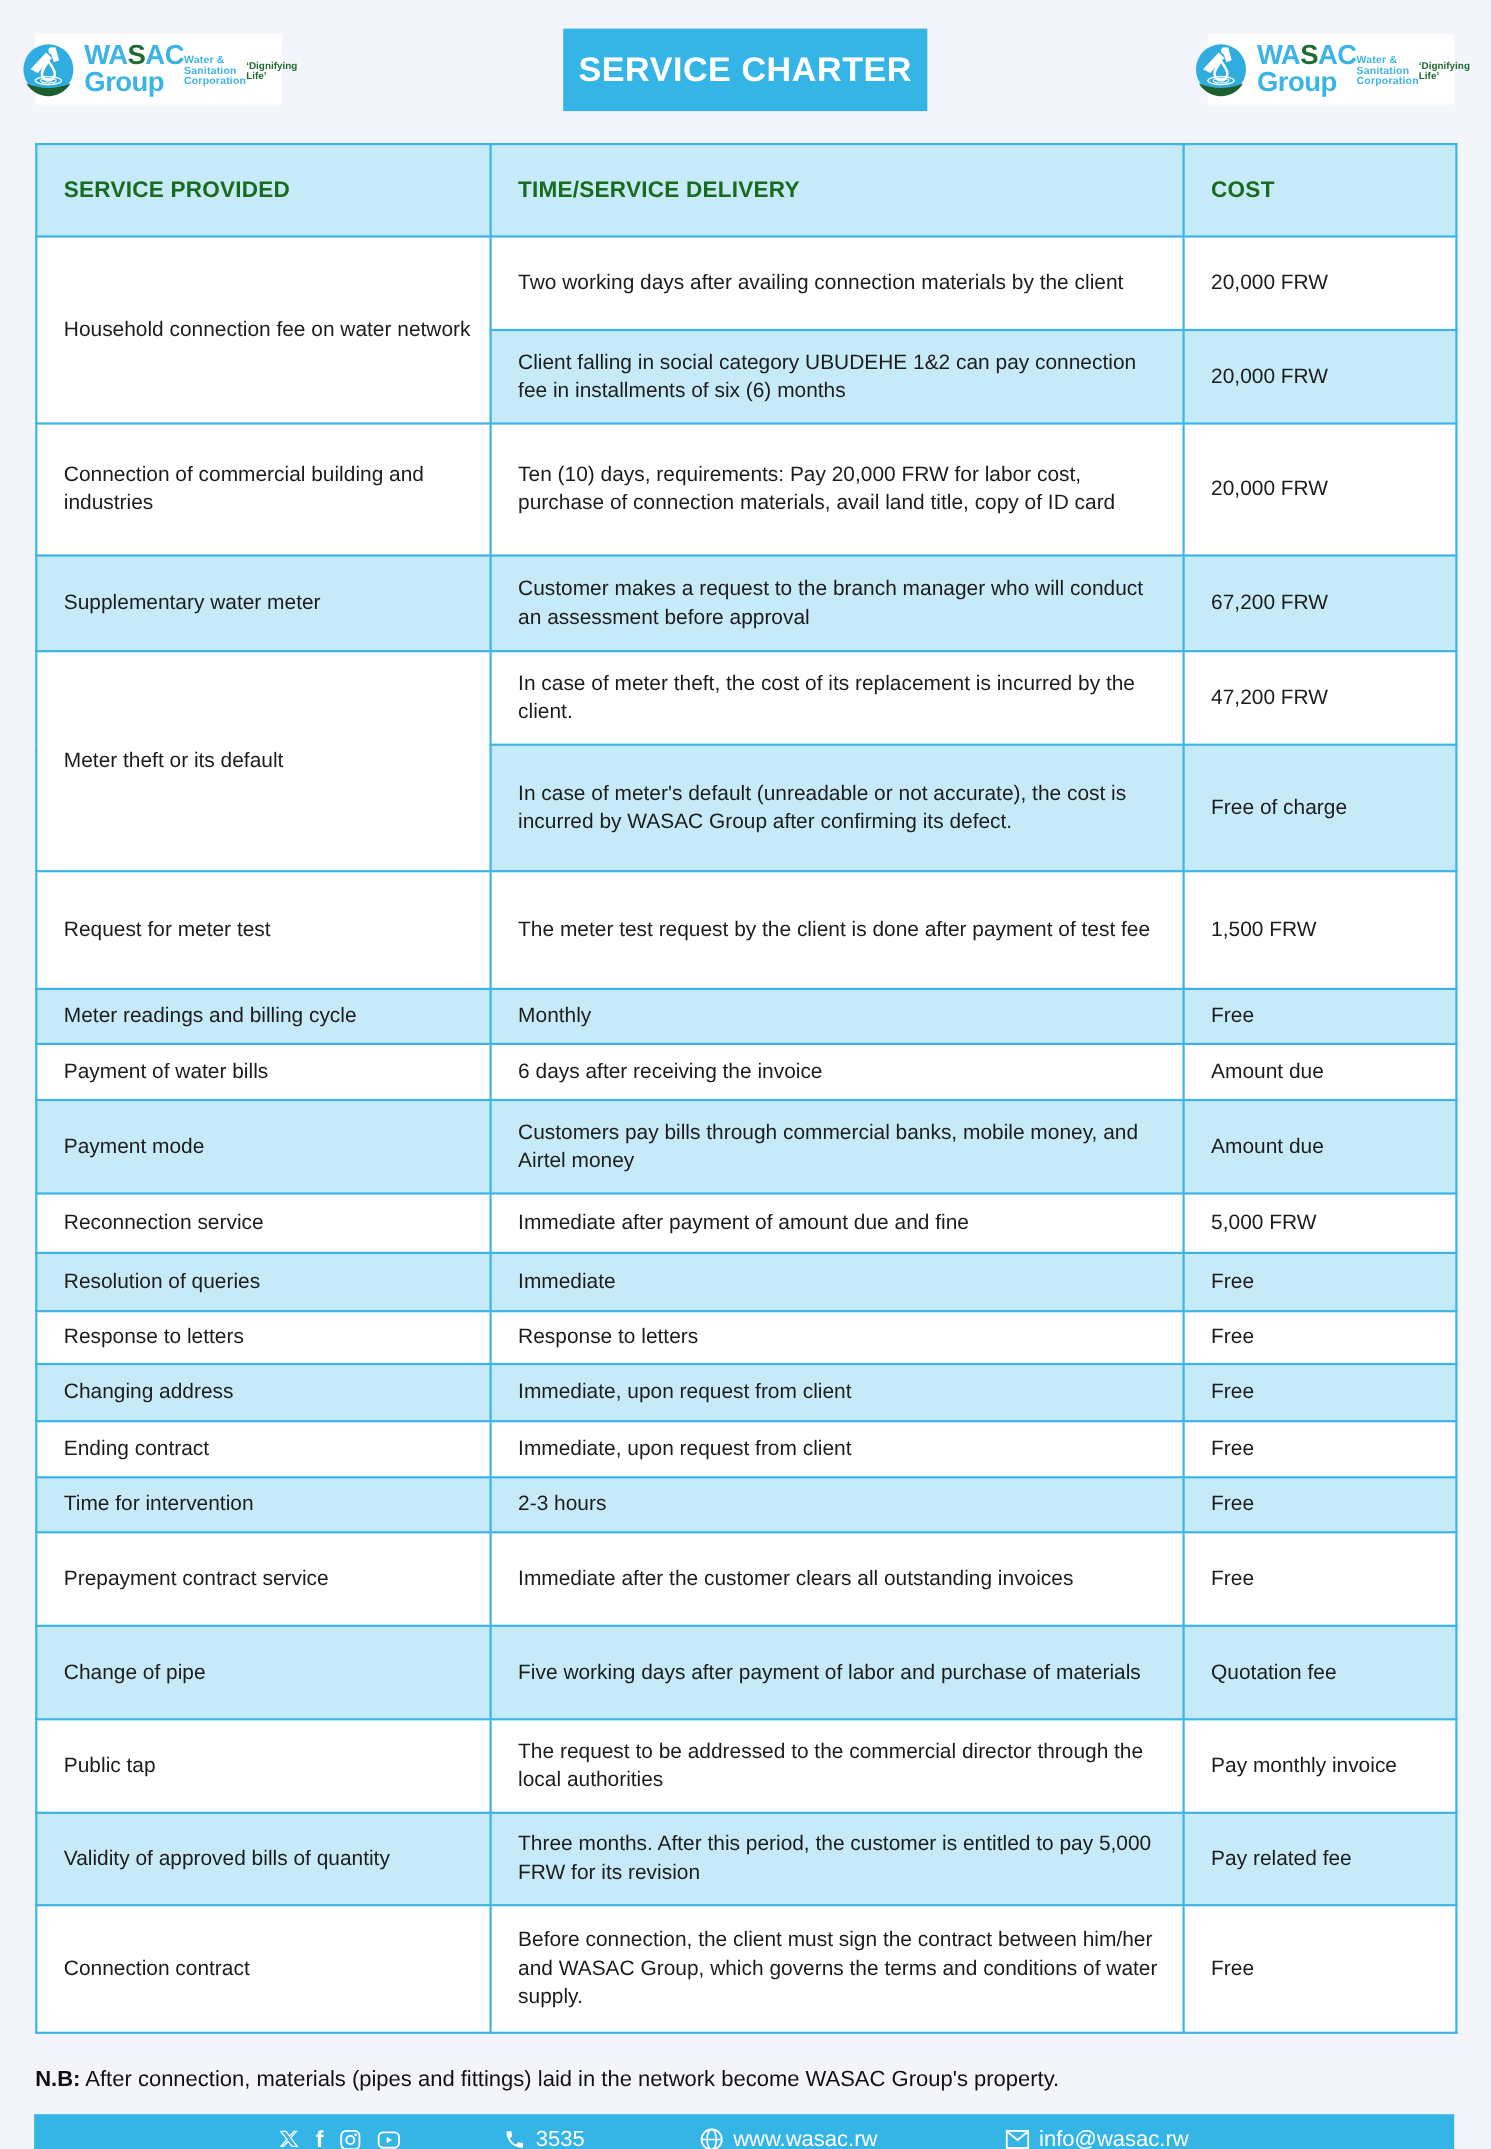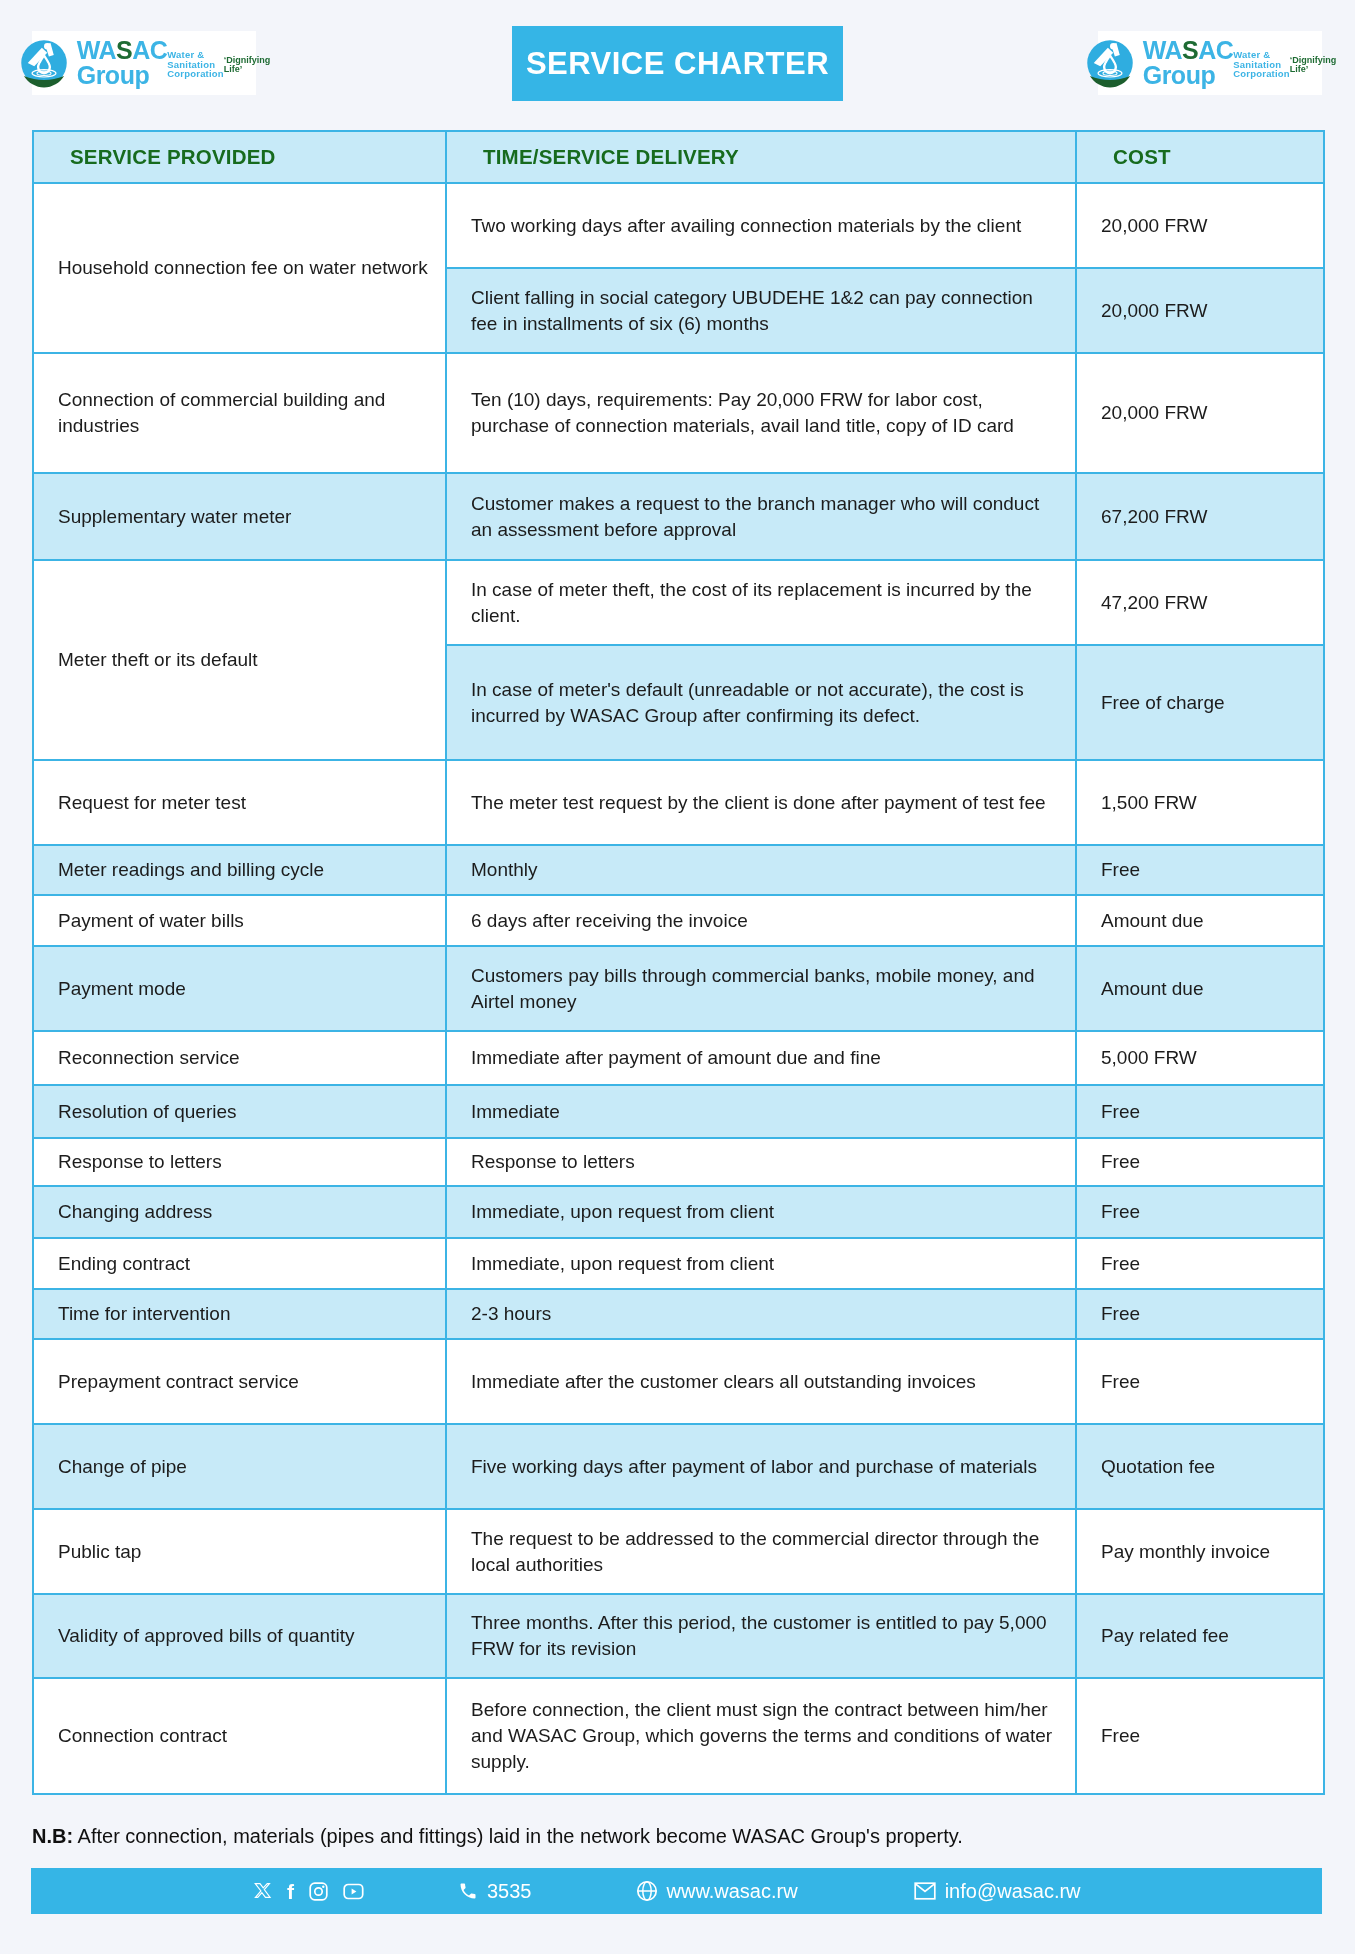--- a/index.html
+++ b/index.html
@@ -20,22 +20,22 @@
   .title-bar { position: absolute; left: 512px; top: 26px; width: 331px; height: 75px; background: #35b5e6;
                display: flex; align-items: center; justify-content: center; }
   .title-bar span { color: #ffffff; font-size: 31px; font-weight: 600; letter-spacing: 0.5px; }
 
   
   table.charter { width: 1291px; margin: 0 0 0 32px; border-collapse: collapse; table-layout: fixed; }
   .charter col.c1 { width: 413px; }
   .charter col.c2 { width: 630px; }
   .charter col.c3 { width: 248px; }
   .charter th, .charter td { border: 2px solid #3cb4e5; vertical-align: middle; text-align: left; }
-  .charter th { height: 52px; background: #c7eaf8; color: #176b1e; font-size: 20.5px; font-weight: 700;
-                padding: 4px 14px 4px 36px; letter-spacing: 0.2px; }
+  .charter th { height: 84px; background: #c7eaf8; color: #176b1e; font-size: 20.5px; font-weight: 700;
+                padding: 4px 14px 4px 24px; letter-spacing: 0.2px; }
   .charter td { background: #ffffff; color: #1c1c1c; font-size: 19px; line-height: 26px;
                 padding: 10px 14px 10px 24px; }
   .charter td.cost { }
   .charter tr.b td { background: #c7eaf8; }
   .charter td.svc-merged { background: #ffffff !important; }
 
   
   .nb { margin: 30px 0 0 32px; font-size: 20px; color: #101010; }
   .nb b { font-weight: 700; }
   .footer-bar { margin: 20px 0 0 31px; width: 1291px; height: 46px; background: #35b5e6;
@@ -137,21 +137,21 @@
       </tr>
       <tr style="height:85px">
         <td class="svc svc-merged" rowspan="2">Meter theft or its default</td>
         <td class="del">In case of meter theft, the cost of its replacement is incurred by the client.</td>
         <td class="cost">47,200 FRW</td>
       </tr>
       <tr class="b" style="height:115px">
         <td class="del">In case of meter's default (unreadable or not accurate), the cost is incurred by WASAC Group after confirming its defect.</td>
         <td class="cost">Free of charge</td>
       </tr>
-      <tr style="height:85px">
+      <tr style="height:107px">
         <td class="svc">Request for meter test</td>
         <td class="del">The meter test request by the client is done after payment of test fee</td>
         <td class="cost">1,500 FRW</td>
       </tr>
       <tr class="b" style="height:50px">
         <td class="svc">Meter readings and billing cycle</td>
         <td class="del">Monthly</td>
         <td class="cost">Free</td>
       </tr>
       <tr style="height:51px">

